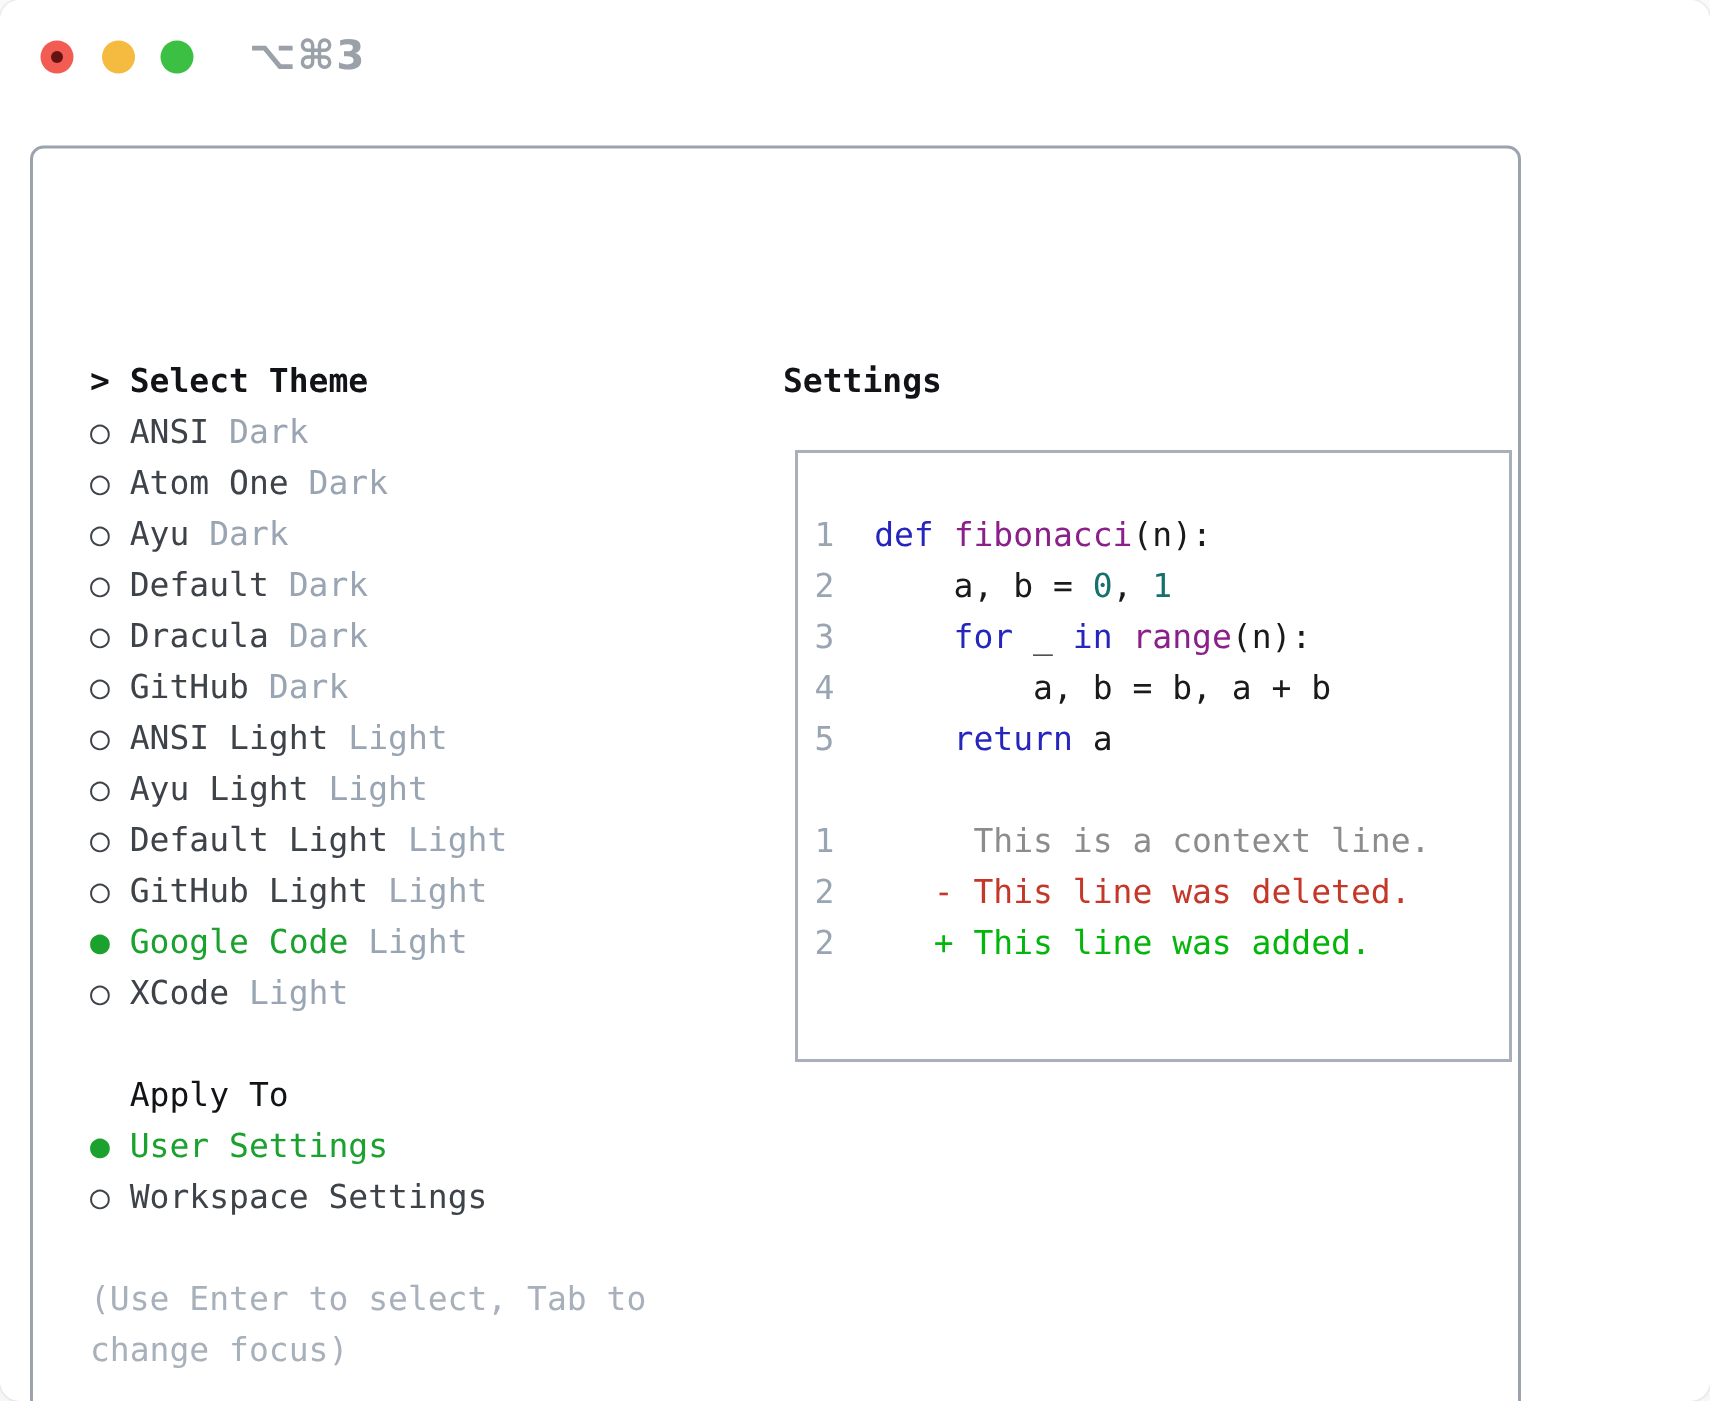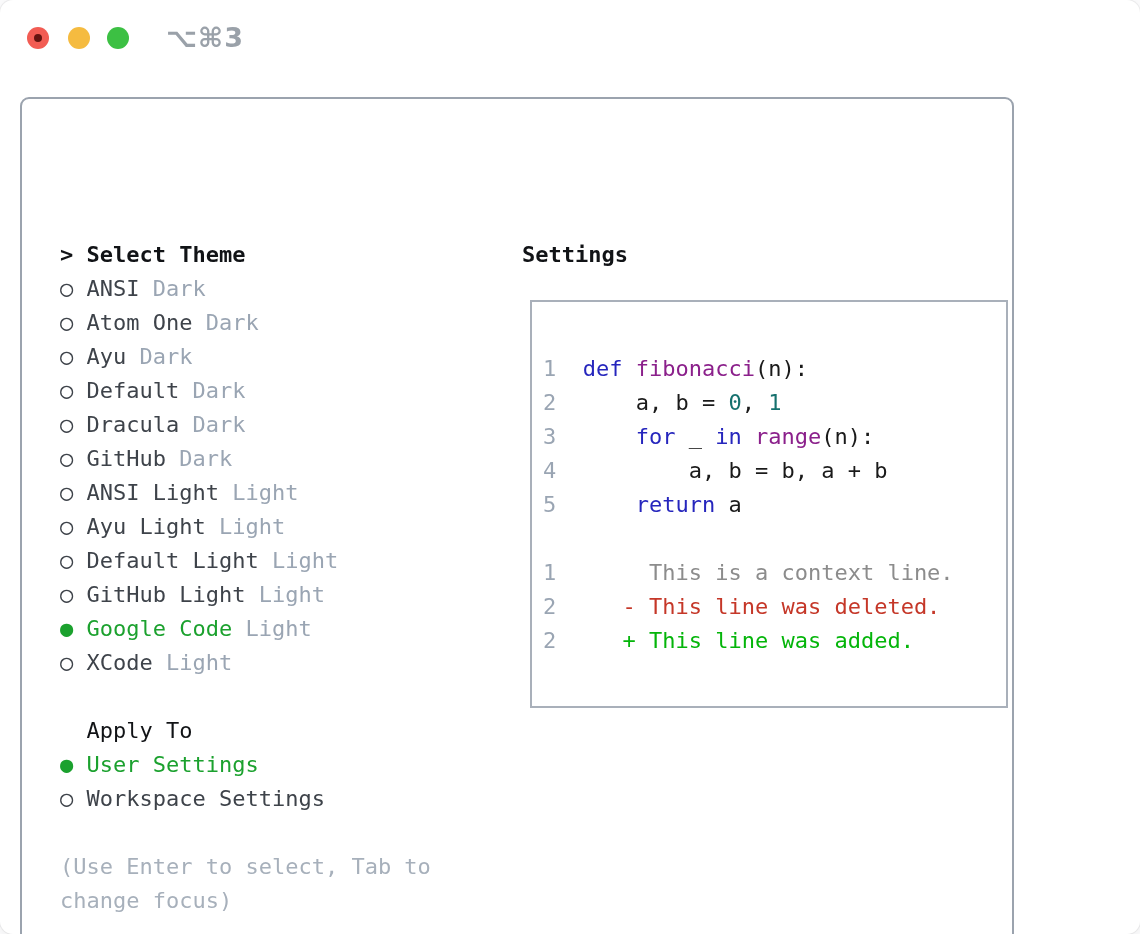--- a/index.html
+++ b/index.html
@@ -57,21 +57,21 @@
     font-family: "DejaVu Sans Mono", monospace;
     font-size: 22px; line-height: 34px; font-weight: bold; color: #111316;
   }
 
   .preview-box {
     position: absolute; left: 508px; top: 201px;
     width: 478px; height: 408px;
     border: 2px solid #a9b0ba;
     background: #ffffff;
   }
-  .preview-pre { position: absolute; left: 11px; top: 50px; }
+  .preview-pre { position: absolute; left: 11px; top: 39px; }
 </style>
 </head>
 <body>
 
 <div class="window">
 
   <div class="titlebar">
     <span class="light close" style="background: rgb(242, 92, 83); --dot: #641410;"></span>
     <span class="light min" style="background: rgb(245, 187, 64);"></span>
     <span class="light max" style="background: rgb(60, 192, 67);"></span>

